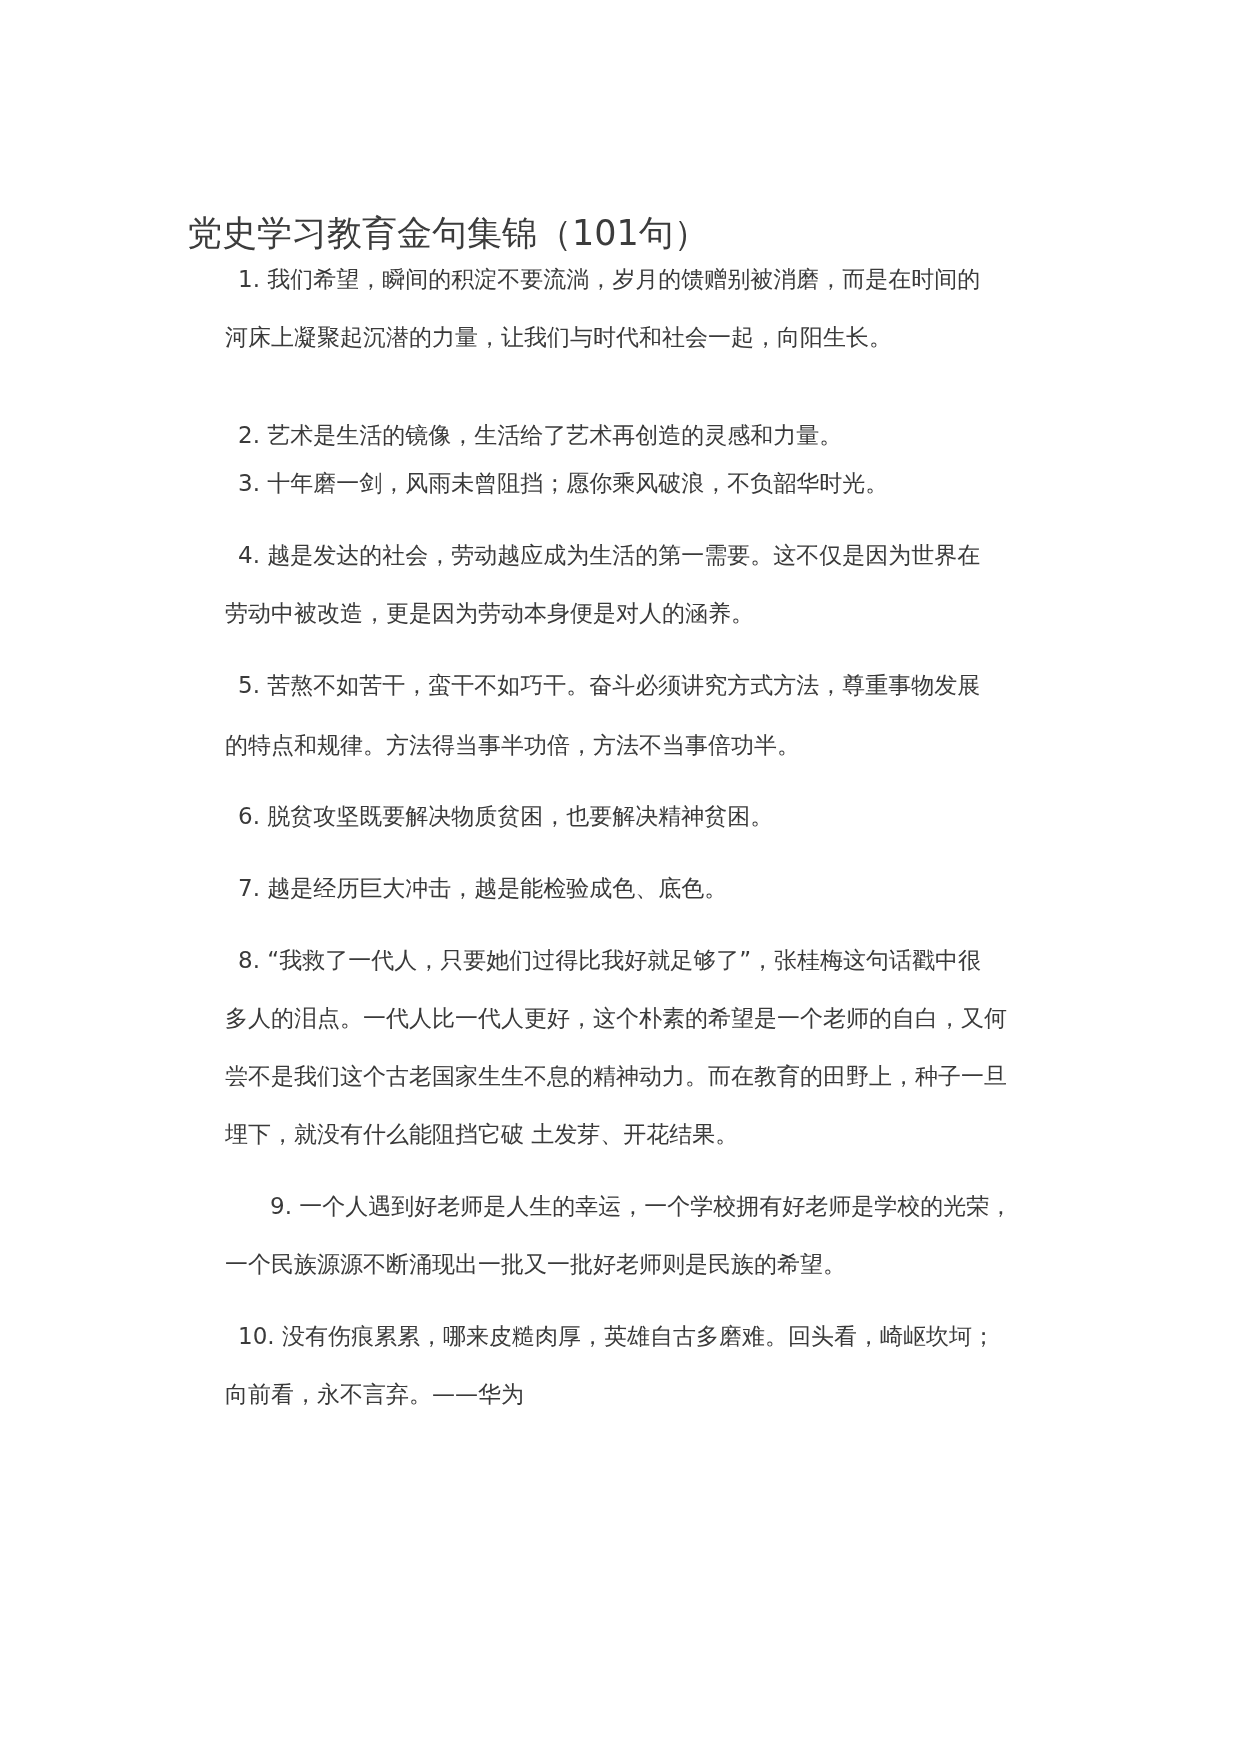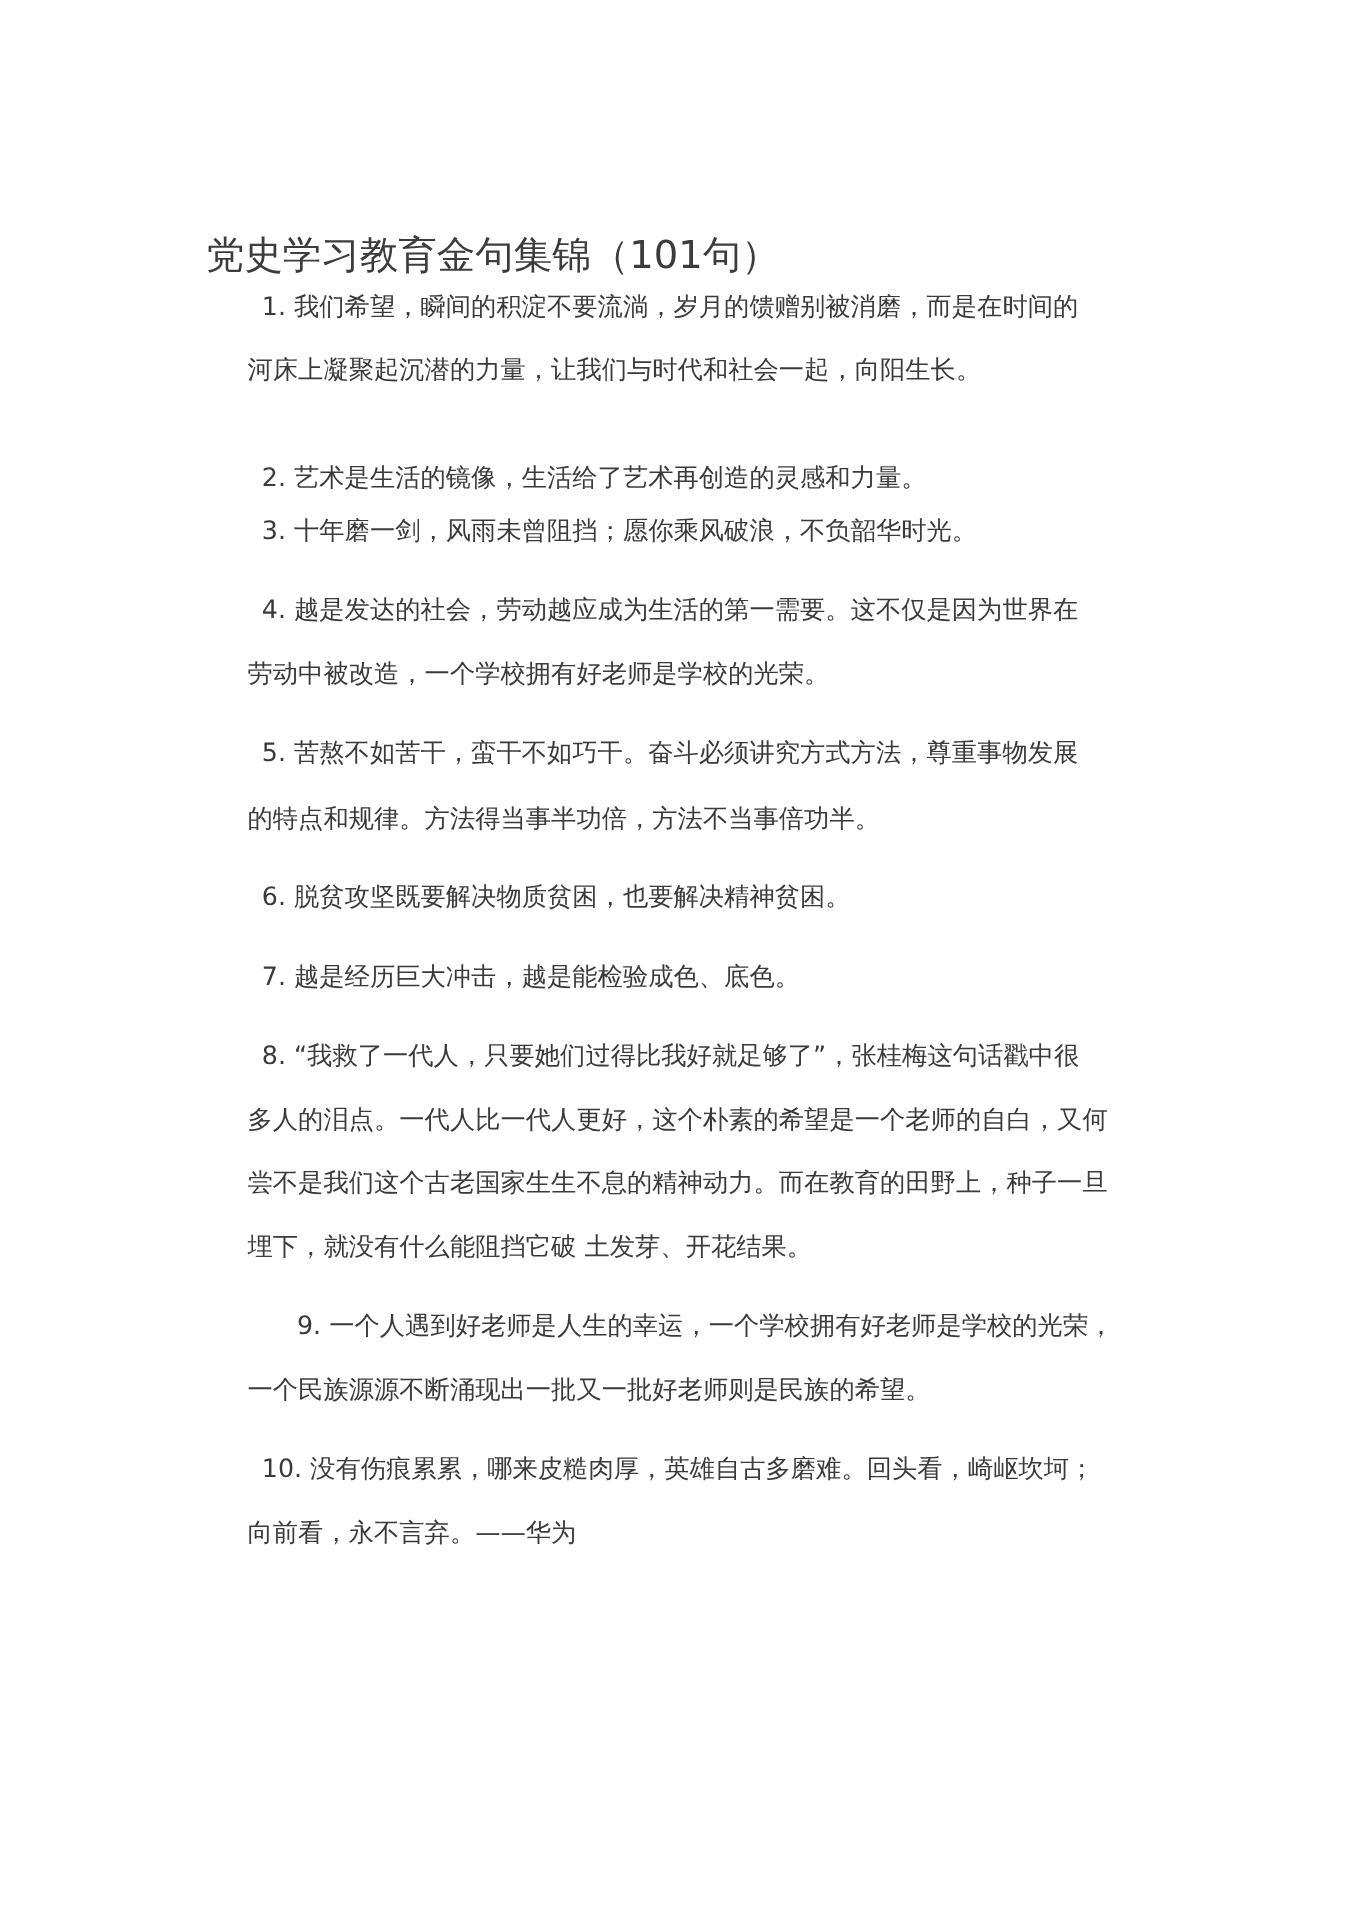--- a/index.html
+++ b/index.html
@@ -51,21 +51,21 @@
   <div class="title">党史学习教育金句集锦（101句）</div>
 
   <div class="line indent" style="top:260px;">1. 我们希望，瞬间的积淀不要流淌，岁月的馈赠别被消磨，而是在时间的</div>
   <div class="line flush" style="top:318px;">河床上凝聚起沉潜的力量，让我们与时代和社会一起，向阳生长。</div>
 
   <div class="line indent" style="top:392px;margin-top:24px;">2. 艺术是生活的镜像，生活给了艺术再创造的灵感和力量。</div>
 
   <div class="line indent" style="top:464px;">3. 十年磨一剑，风雨未曾阻挡；愿你乘风破浪，不负韶华时光。</div>
 
   <div class="line indent" style="top:536px;">4. 越是发达的社会，劳动越应成为生活的第一需要。这不仅是因为世界在</div>
-  <div class="line flush" style="top:594px;">劳动中被改造，一个学校拥有好老师是学校的光荣。</div>
+  <div class="line flush" style="top:594px;">劳动中被改造，更是因为劳动本身便是对人的涵养。</div>
 
   <div class="line indent" style="top:666px;">5. 苦熬不如苦干，蛮干不如巧干。奋斗必须讲究方式方法，尊重事物发展</div>
   <div class="line flush" style="top:726px;text-align:right;">的特点和规律。方法得当事半功倍，方法不当事倍功半。</div>
 
   <div class="line indent" style="top:797px;">6. 脱贫攻坚既要解决物质贫困，也要解决精神贫困。</div>
 
   <div class="line indent" style="top:869px;">7. 越是经历巨大冲击，越是能检验成色、底色。</div>
 
   <div class="line indent" style="top:941px;">8. “我救了一代人，只要她们过得比我好就足够了”，张桂梅这句话戳中很</div>
   <div class="line flush" style="top:999px;">多人的泪点。一代人比一代人更好，这个朴素的希望是一个老师的自白，又何</div>

